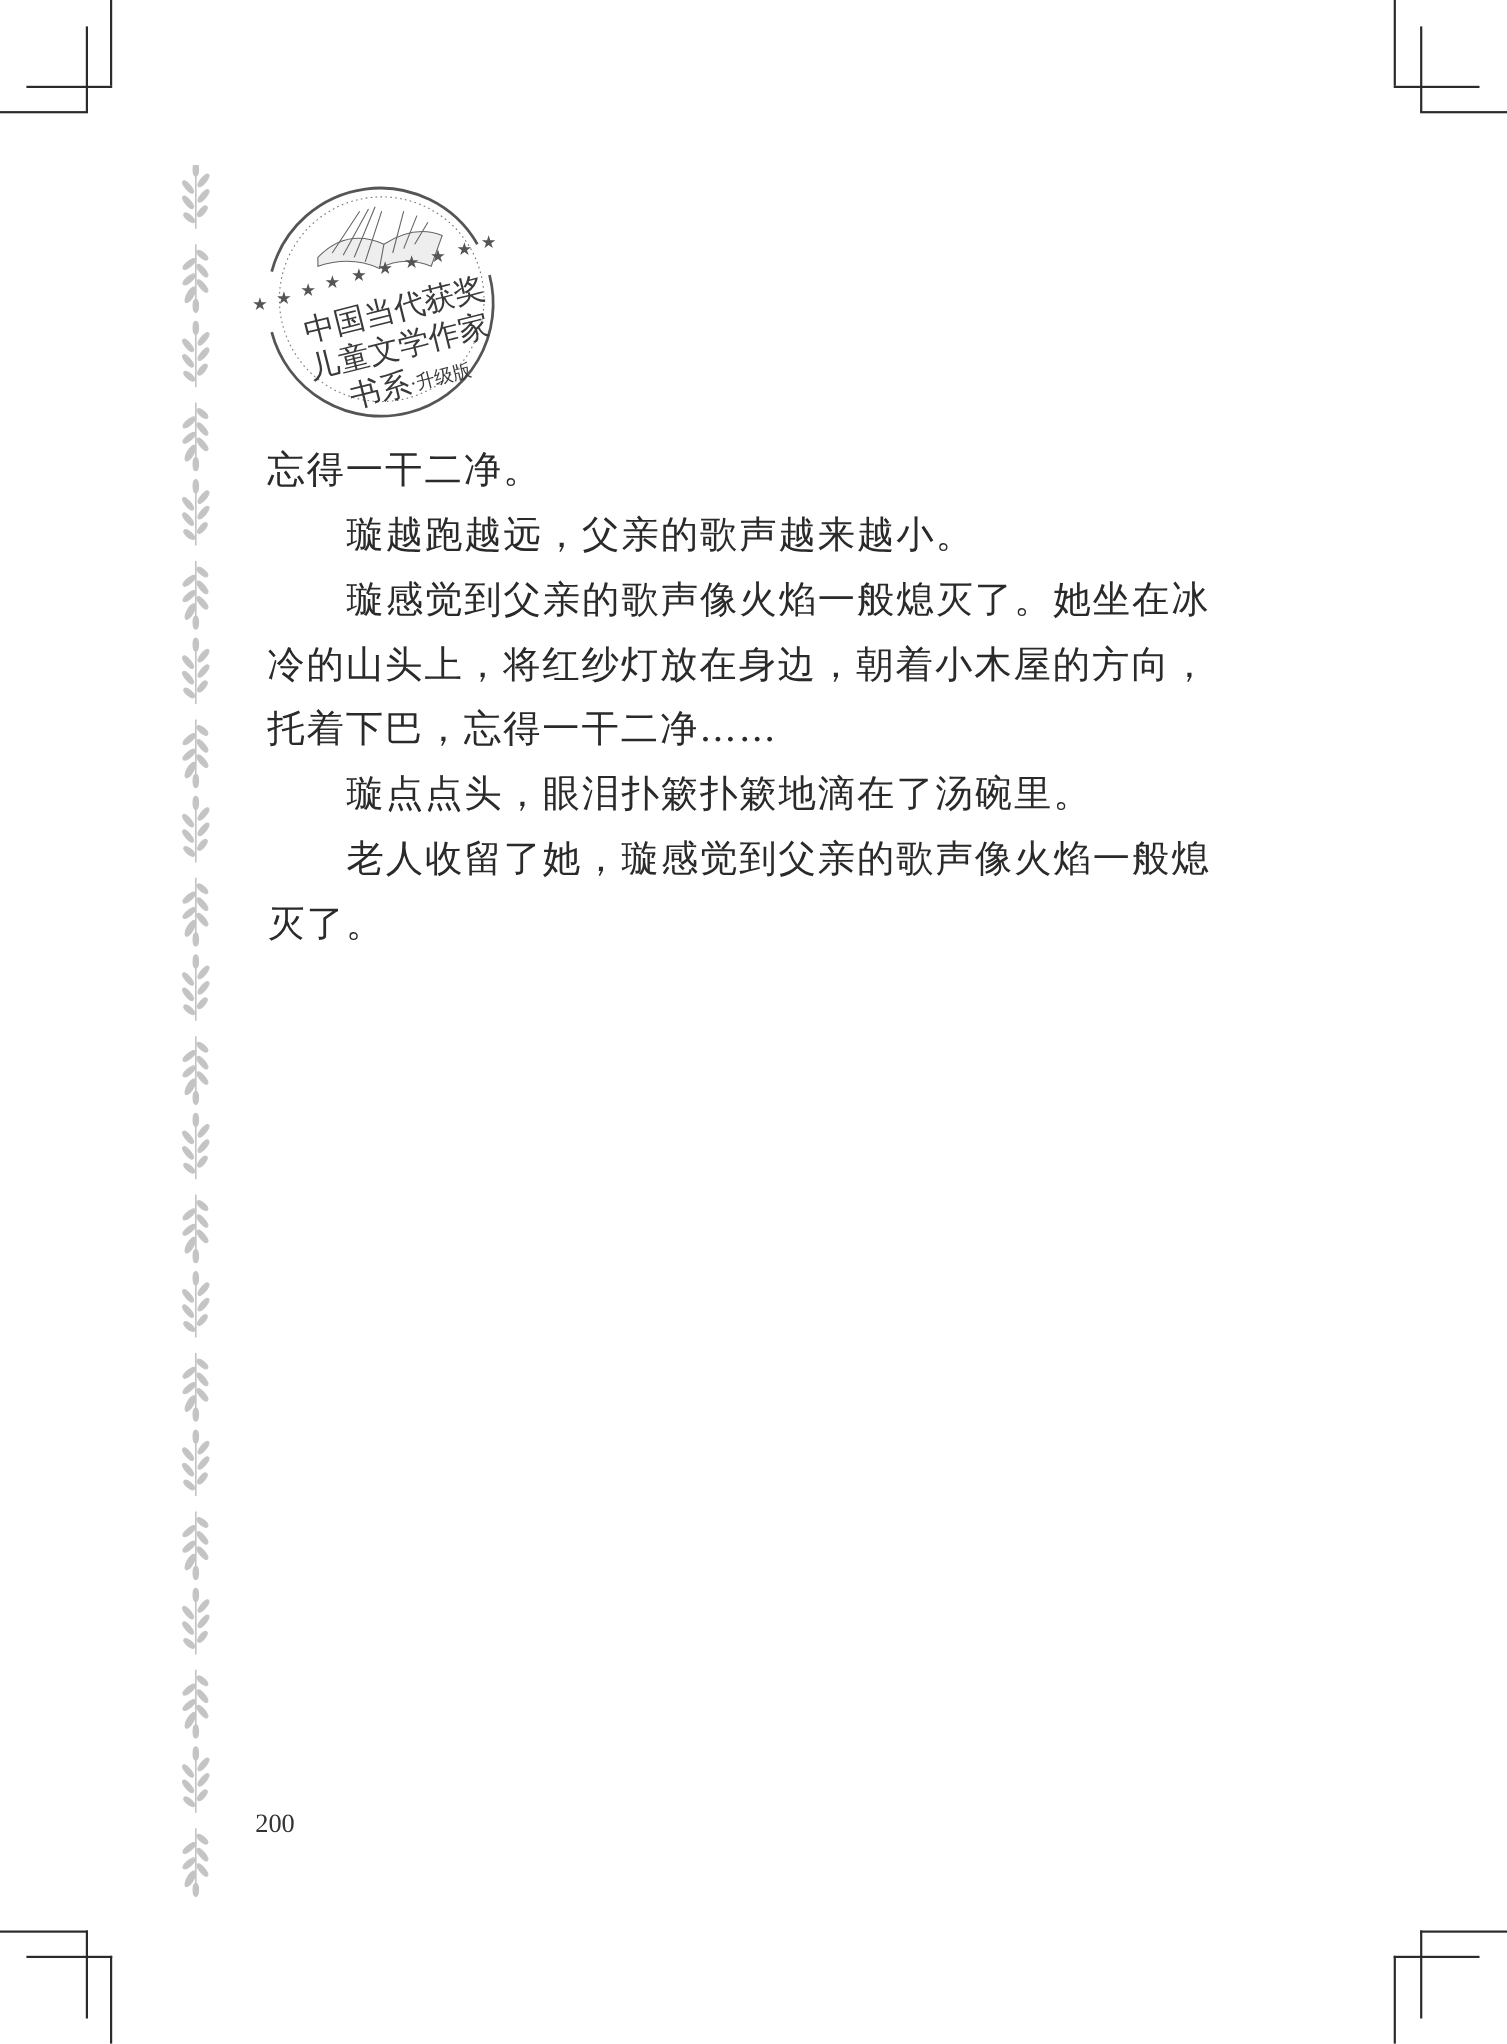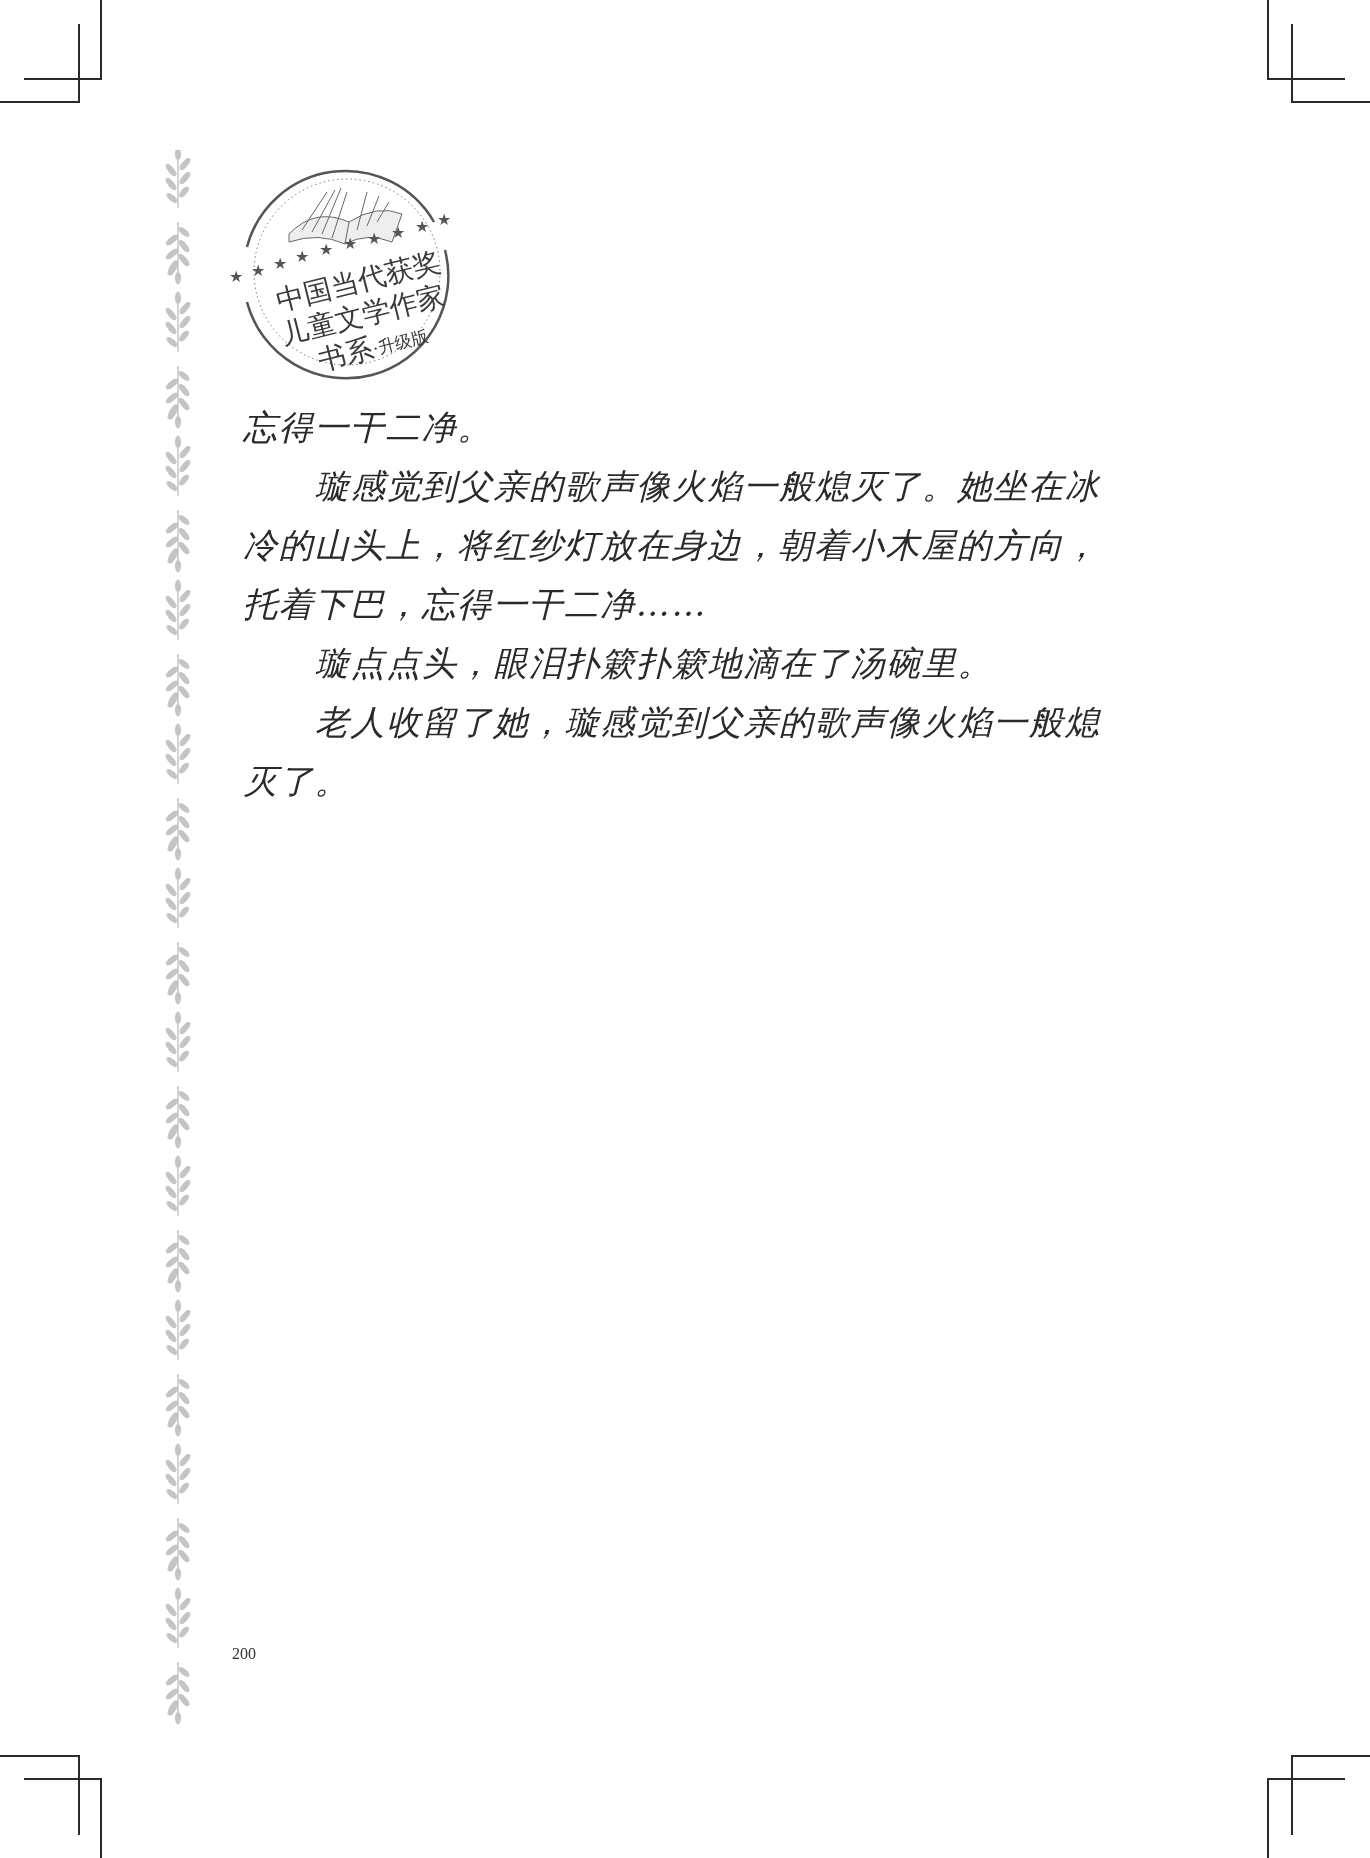--- a/index.html
+++ b/index.html
@@ -3,23 +3,23 @@
 <meta charset="utf-8">
 <style>
   html, body { margin:0; padding:0; background:#ffffff; }
   body { width:1370px; height:1858px; position:relative; overflow:hidden;
          font-family:"DejaVu Serif", "Liberation Serif", serif; color:#2a2a2a; }
   .crop { position:absolute; background:#2b2b2b; }
   .vine { position:absolute; left:158px; top:150px; width:40px; height:1580px; }
   .badge { position:absolute; left:227px; top:152px; width:240px; height:240px; }
   .body-text { position:absolute; left:243px; top:398px; width:880px;
                font-size:34px; line-height:59px; letter-spacing:1.7px; }
-  .body-text p { margin:0;font-style:italic; }
+  .body-text p { margin:0; }
   .indent { text-indent:72px; }
-  .page-num { position:absolute; left:232px; top:1645px; font-size:16px;
+  .page-num { position:absolute; left:232px; top:1645px; font-size:24px;
               font-family:"Liberation Serif", serif; color:#333; }
 </style>
 </head>
 <body>
 
 <div>
   <div class="crop" style="left:100px;top:0;width:2px;height:78px;"></div>
   <div class="crop" style="left:24px;top:78px;width:78px;height:2px;"></div>
   <div class="crop" style="left:78px;top:24px;width:2px;height:78px;"></div>
   <div class="crop" style="left:0;top:101px;width:80px;height:2px;"></div>
@@ -116,18 +116,19 @@
       <text x="52" y="142" font-size="28">中国当代获奖</text>
       <text x="48" y="176" font-size="28">儿童文学作家</text>
       <text x="78" y="210" font-size="28">书系</text>
       <text x="134" y="208" font-size="17">·升级版</text>
     </g>
   </svg>
 </div>
 
 <div class="body-text">
   <p>忘得一干二净。</p>
+  <p class="indent">璇越跑越远，父亲的歌声越来越小。</p>
   <p class="indent">璇感觉到父亲的歌声像火焰一般熄灭了。她坐在冰冷的山头上，将红纱灯放在身边，朝着小木屋的方向，托着下巴，忘得一干二净……</p>
   <p class="indent">璇点点头，眼泪扑簌扑簌地滴在了汤碗里。</p>
   <p class="indent">老人收留了她，璇感觉到父亲的歌声像火焰一般熄灭了。</p>
 </div>
 
 <div class="page-num">200</div>
 
 </body></html>

